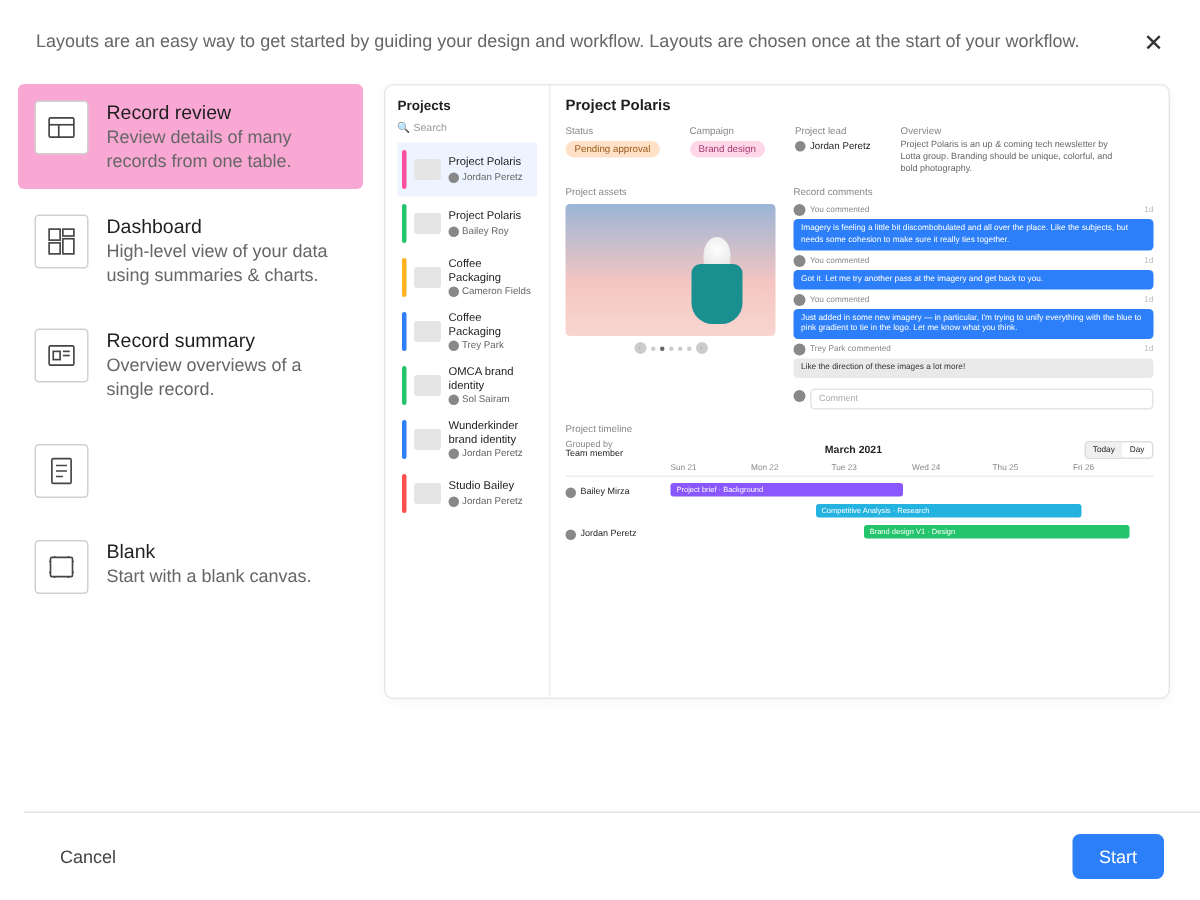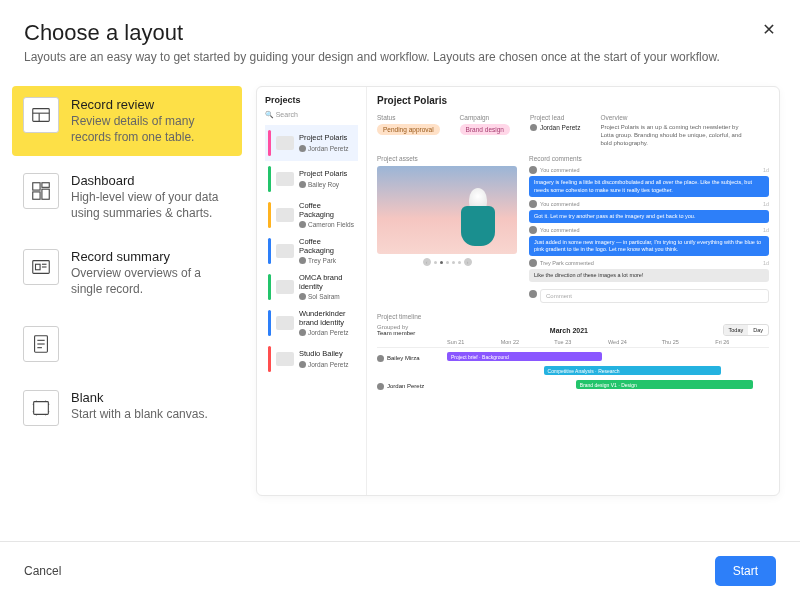--- a/index.html
+++ b/index.html
@@ -4,21 +4,21 @@
 <style>
 * { box-sizing: border-box; margin: 0; padding: 0; }
 body { font-family: -apple-system, BlinkMacSystemFont, "Segoe UI", Helvetica, Arial, sans-serif; background: #fff; color: #1f1f1f; width: 800px; height: 600px; overflow: hidden; position: relative; }
 .header { padding: 20px 24px 12px 24px; position: relative; }
 .header h1 { font-size: 22px; font-weight: 500; color: #1f1f1f; margin-bottom: 4px; }
 .header p { font-size: 12px; color: #666; }
 .close-btn { position: absolute; right: 22px; top: 20px; width: 18px; height: 18px; cursor: pointer; font-size: 16px; color: #333; display:flex; align-items:center; justify-content:center; }
 .main { display: flex; padding: 10px 20px 0 12px; gap: 14px; height: 420px; }
 .layouts { width: 230px; display: flex; flex-direction: column; gap: 6px; }
 .layout-card { display: flex; gap: 12px; padding: 10px 10px; border-radius: 4px; cursor: pointer; border: 1px solid transparent; }
-.layout-card.selected { background: #fde047; }
+.layout-card.selected { background: #f9a8d4; }
 .layout-icon { width: 36px; height: 36px; border: 1px solid #d0d0d0; border-radius: 3px; background: #fff; flex-shrink: 0; display:flex; align-items:center; justify-content:center; }
 .layout-icon svg { width: 22px; height: 22px; stroke: #444; fill: none; stroke-width: 1.2; }
 .layout-text { flex: 1; }
 .layout-title { font-size: 13px; font-weight: 500; color: #1f1f1f; margin-bottom: 2px; }
 .layout-desc { font-size: 12px; color: #666; line-height: 1.3; }
 .preview { flex: 1; border: 1px solid #e8e8e8; border-radius: 6px; background: #fff; overflow: hidden; box-shadow: 0 2px 8px rgba(0,0,0,0.04); display:flex; font-size: 7px; }
 .pv-sidebar { width: 110px; border-right: 1px solid #eee; padding: 8px 8px; }
 .pv-sidebar-title { font-size: 9px; font-weight: 600; margin-bottom: 6px; }
 .pv-search { font-size: 7px; color: #999; margin-bottom: 6px; }
 .pv-list-item { display:flex; gap:5px; padding: 5px 3px; align-items:center; }
@@ -58,29 +58,28 @@
 .pv-toggle .active { background:#f0f0f0; }
 .pv-grid { font-size:5.5px; }
 .pv-grid-head { display:flex; color:#888; border-bottom:1px solid #eee; padding-bottom:2px; margin-bottom:3px; }
 .pv-grid-rowlabel { width:70px; font-size:6px; }
 .pv-grid-cols { flex:1; display:flex; }
 .pv-grid-cols span { flex:1; }
 .pv-grid-row { display:flex; align-items:center; height:14px; }
 .pv-grid-person { width:70px; display:flex; align-items:center; gap:3px; font-size:6px; }
 .pv-grid-bars { flex:1; position:relative; height:12px; }
 .pv-gbar { position:absolute; height:9px; border-radius:2px; display:flex; align-items:center; padding:0 4px; font-size:5px; color:#fff; }
-.footer { position:absolute; bottom:0; left:0; right:0; border-top:1px solid #e5e5e5; padding: 14px 24px; display:flex; justify-content:space-between; align-items:center; background:#fff; }
+.footer { position:absolute; bottom:0; left:16px; right:0; border-top:1px solid #e5e5e5; padding: 14px 24px; display:flex; justify-content:space-between; align-items:center; background:#fff; }
 .btn-cancel { font-size: 12px; color:#444; cursor:pointer; }
 .btn-next { background:#2d7ff9; color:#fff; font-size:12px; padding:8px 18px; border-radius:5px; cursor:pointer; border:none; }
 </style>
 </head>
 <body>
 
 <div class="header">
-  <h1>Choose a layout</h1>
   <p>Layouts are an easy way to get started by guiding your design and workflow. Layouts are chosen once at the start of your workflow.</p>
   <div class="close-btn">✕</div>
 </div>
 
 <div class="main">
   <div class="layouts" id="layouts-container">
       <div class="layout-card selected">
         <div class="layout-icon">
           <svg viewBox="0 0 24 24">
             <rect x="3" y="5" width="18" height="14" rx="1"></rect>

